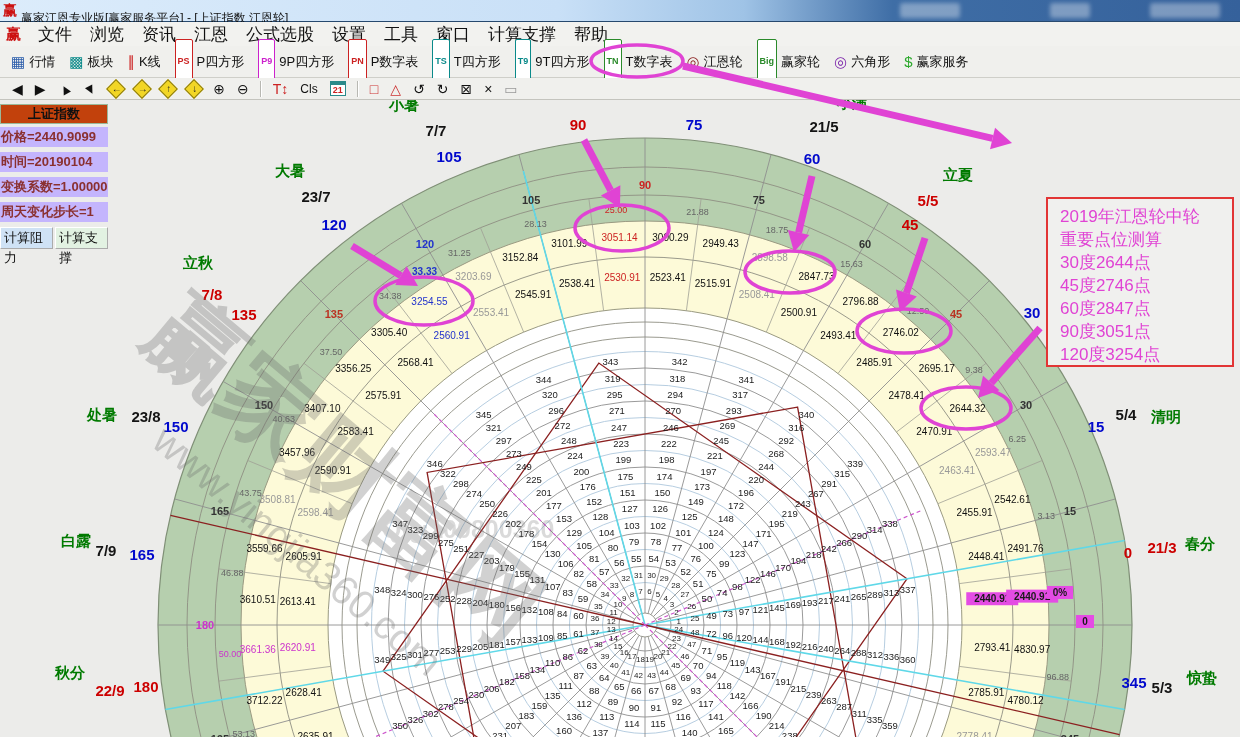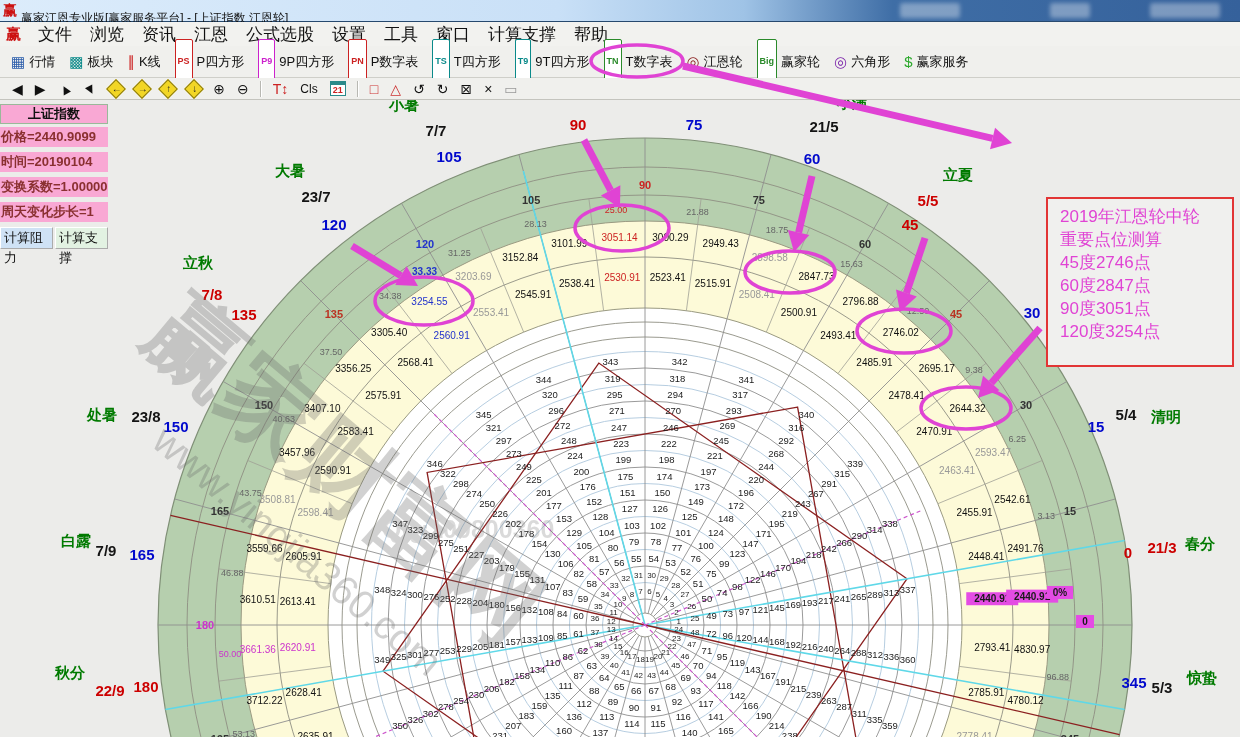--- a/index.html
+++ b/index.html
@@ -33,23 +33,23 @@
     display:inline-block;position:relative;}
   .diamond span{position:absolute;left:0;top:-1px;width:12px;height:12px;transform:rotate(-45deg);
     font-size:10px;line-height:13px;text-align:center;color:#222;font-weight:bold;}
   .cal{border:1px solid #2a8a8a;border-top:4px solid #2a8a8a;background:#fff;color:#cc2222;
     font-size:9px;font-weight:bold;line-height:10px;padding:0 2px;}
   
   .main{position:absolute;left:0;top:100px;width:1240px;height:637px;background:#ececea;overflow:hidden;}
   .main svg{position:absolute;left:0;top:0;}
   
   .left-panel{position:absolute;left:0;top:4px;width:108px;z-index:5;}
-  .lp-title{background:#f9a8d4;border:1px solid #9ab89a;color:#111;font-size:13px;font-weight:bold;
+  .lp-title{background:#c2410c;border:1px solid #9ab89a;color:#111;font-size:13px;font-weight:bold;
     text-align:center;height:18px;line-height:18px;margin-bottom:3px;}
-  .lp-row{background:#f9a8d4;color:#8a3030;font-weight:bold;font-size:13px;height:20px;line-height:20px;
+  .lp-row{background:#c4b5fd;color:#8a3030;font-weight:bold;font-size:13px;height:20px;line-height:20px;
     margin-bottom:5px;padding-left:1px;white-space:nowrap;overflow:hidden;}
   .lp-btns{display:flex;gap:2px;}
   .lp-btn{font-size:13px;height:20px;line-height:20px;padding:0 3px;border:1px outset #fff;color:#111;}
   .lp-btn.b1{background:#cfe2f5;}
   .lp-btn.b2{background:#e2f2e2;}
   
   .anno-box{position:absolute;left:1046px;top:97px;width:188px;height:170px;border:2px solid #e23535;
     background:#f0f0ee;z-index:6;padding:6px 0 0 12px;box-sizing:border-box;}
   .anno-line{color:#e043d4;font-size:17px;line-height:23px;white-space:nowrap;}
   
@@ -868,20 +868,21 @@
       </div>
     <div class="lp-btns" id="lp-btns">
         <div class="lp-btn b1">计算阻力</div>
         <div class="lp-btn b2">计算支撑</div>
       </div>
   </div>
 
   <div class="anno-box" id="anno-box">
       <div class="anno-line">2019年江恩轮中轮</div>
       <div class="anno-line">重要点位测算</div>
+      <div class="anno-line">30度2644点</div>
       <div class="anno-line">45度2746点</div>
       <div class="anno-line">60度2847点</div>
       <div class="anno-line">90度3051点</div>
       <div class="anno-line">120度3254点</div>
     </div>
 </div>
 
 <svg id="overlay" width="1240" height="737">
     <line x1="683" y1="66" x2="992.5262364240715" y2="138.44231065244227" stroke="#e043d4" stroke-width="7"></line>
     <polygon points="1012,143 990.0195072829148,149.15288061920293 995.0329655652282,127.73174068568161" fill="#e043d4"></polygon>

